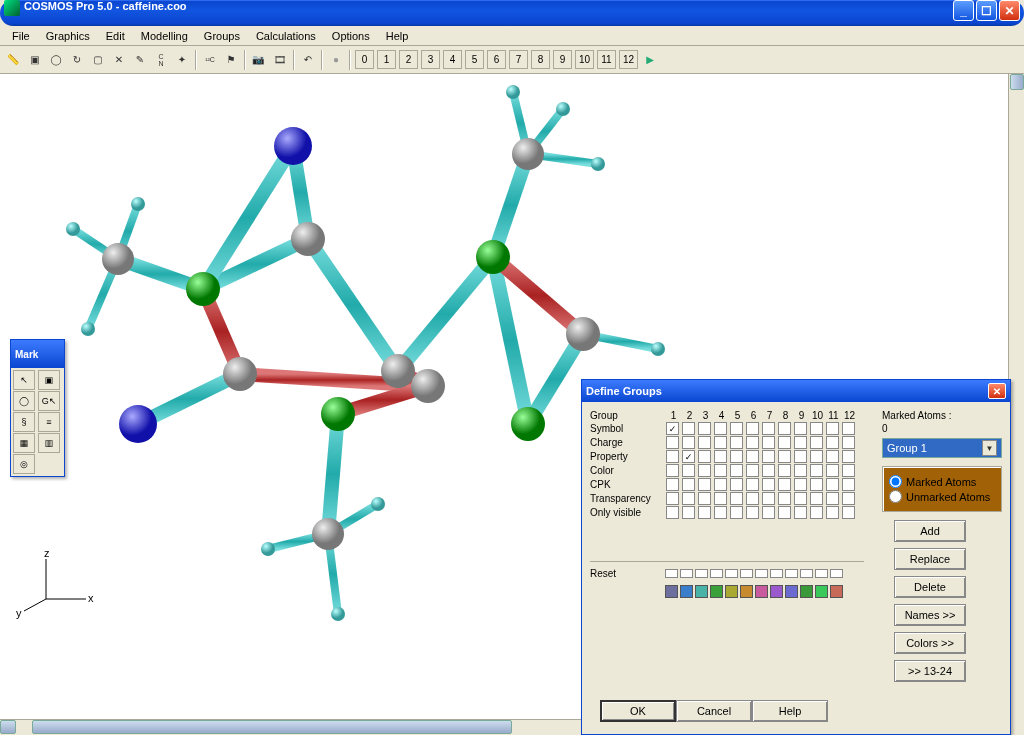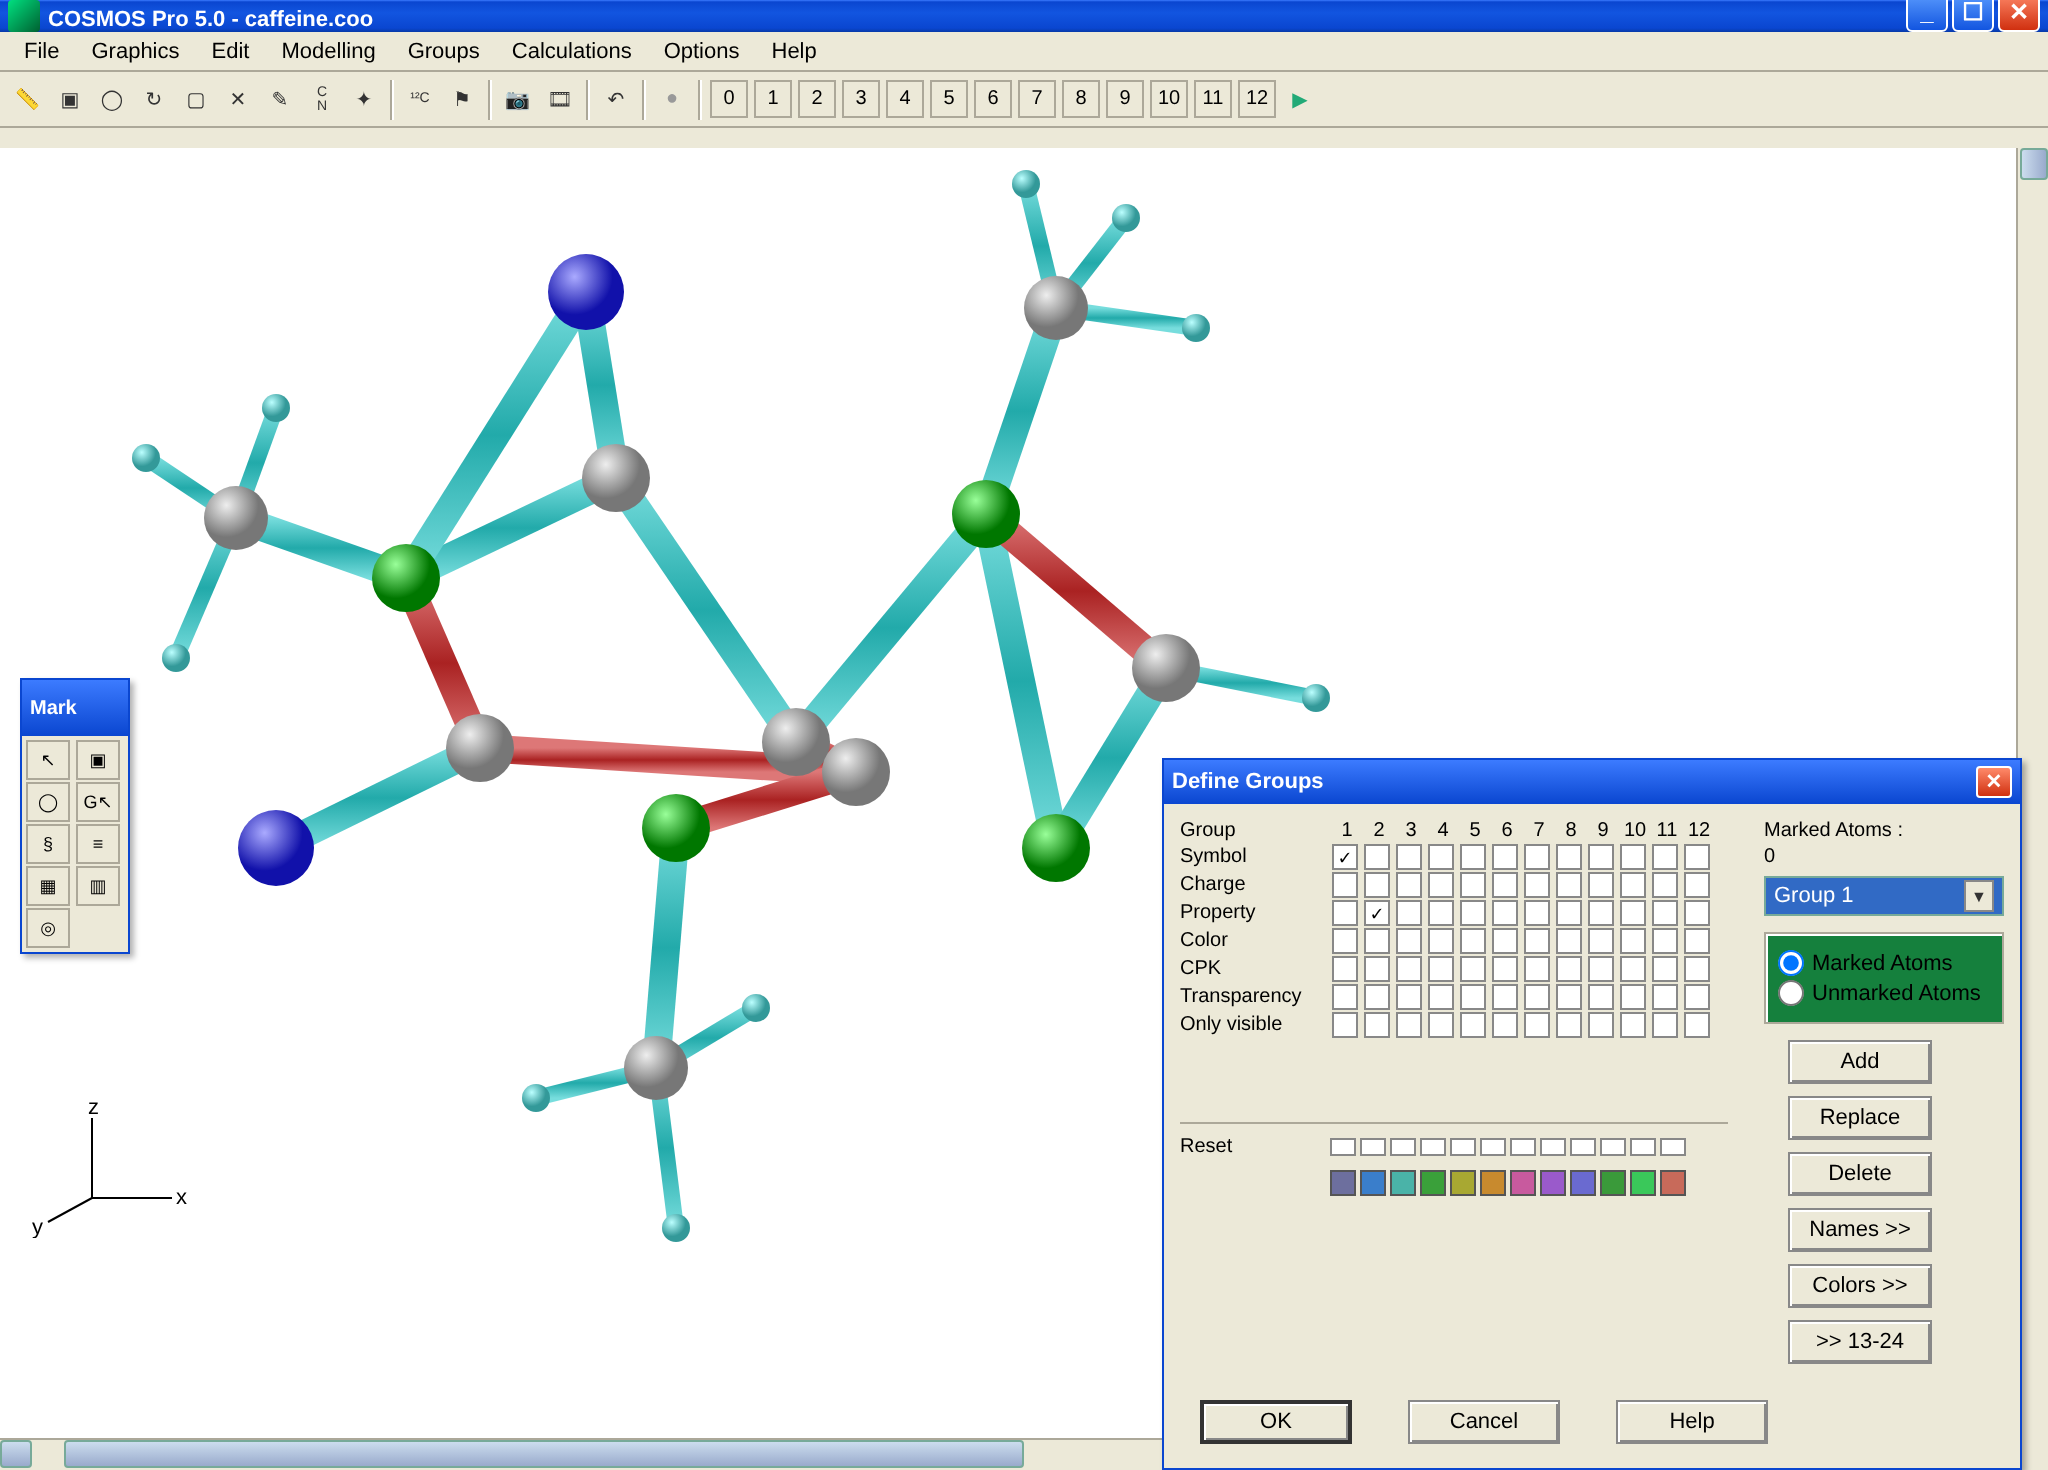--- a/index.html
+++ b/index.html
@@ -1,18 +1,18 @@
 <!DOCTYPE html>
 <html><head>
 <meta charset="utf-8">
 <style>
 * { box-sizing: border-box; margin: 0; padding: 0; font-family: Tahoma, sans-serif; font-size: 11px; }
 body { width: 1024px; height: 735px; background: #ece9d8; overflow: hidden; position: relative; }
 
-.titlebar { height: 16px; background: linear-gradient(to bottom, #3c7bff 0%, #0a46d0 6%, #1255e0 40%, #0a46d0 88%, #073aa8 100%); display: flex; align-items: flex-end; padding: 0 4px; color: white; font-weight: bold; }
+.titlebar { height: 26px; background: linear-gradient(to bottom, #3c7bff 0%, #0a46d0 6%, #1255e0 40%, #0a46d0 88%, #073aa8 100%); display: flex; align-items: flex-start; padding: 0 4px; color: white; font-weight: bold; border-radius: 13px; }
 .titlebar .icon { width: 16px; height: 16px; background: linear-gradient(135deg,#00e080,#006030); margin-right: 4px; border-radius: 2px; }
 .winbtns { margin-left: auto; display: flex; gap: 2px; }
 .winbtn { width: 21px; height: 21px; border: 1px solid #fff; border-radius: 3px; display: flex; align-items: center; justify-content: center; color: white; font-weight: bold; font-size: 12px; cursor: pointer; }
 .winbtn.min, .winbtn.max { background: linear-gradient(to bottom,#5c9dff,#1255e0); }
 .winbtn.close { background: linear-gradient(to bottom,#ff8a6a,#d03010); }
 
 .menubar { height: 20px; background: #ece9d8; border-bottom: 1px solid #aca899; display: flex; align-items: center; padding: 0 4px; }
 .menubar span { padding: 2px 8px; cursor: pointer; }
 
 .toolbar { height: 28px; background: #ece9d8; border-bottom: 1px solid #aca899; display: flex; align-items: center; padding: 2px 4px; gap: 1px; }
@@ -44,25 +44,25 @@
 .grouptable .chk { width: 13px; height: 13px; border: 1px solid #888; background: white; display:flex; align-items:center; justify-content:center; font-size:9px; cursor:pointer; }
 .reset-row { margin-top: 42px; border-top: 1px solid #aca899; padding-top: 6px; display:flex; align-items:center; }
 .reset-row .lbl { width: 75px; font-size:10px; }
 .reset-row .sw { width: 13px; height: 9px; background: white; border: 1px solid #888; margin-right: 2px; cursor:pointer; }
 .colorbar { margin-top: 6px; margin-left: 75px; display:flex; gap:2px; }
 .colorbar div { width: 13px; height: 13px; border: 1px solid #555; }
 .dlg .rightcol { width: 120px; }
 .dlg .rightcol .statlbl { font-size: 10px; margin-bottom: 2px; }
 .combo { width: 100%; height: 20px; background: #316ac5; color: white; border: 1px solid #7a9; display:flex; align-items:center; padding: 0 4px; cursor:pointer; margin: 4px 0 8px 0; justify-content:space-between; }
 .combo .arrow { width: 15px; height: 16px; background: #ece9d8; border: 1px solid #888; color:#333; display:flex; align-items:center; justify-content:center; font-size:8px; }
-.radiogrp { border: 1px solid #aca899; padding: 6px; margin-bottom: 8px; background:#15803d; box-shadow: inset 1px 1px 0 #fff; }
+.radiogrp { border: 1px solid #aca899; padding: 6px; margin-bottom: 8px; background:#a16207; box-shadow: inset 1px 1px 0 #fff; }
 .radiogrp label { display:flex; align-items:center; gap:4px; font-size:10px; margin: 2px 0; cursor:pointer; }
 .radiogrp input { margin:0; }
 .dlgbtn { width: 72px; height: 22px; border: 1px solid #888; background: #ece9d8; box-shadow: inset 1px 1px 0 #fff, inset -1px -1px 0 #888; font-size: 11px; cursor:pointer; margin-left: 12px; margin-bottom: 6px; display:block; }
-.bottomBtns { display:flex; gap: 28px; padding: 4px 18px 12px 18px; justify-content: flex-start; }
+.bottomBtns { display:flex; padding: 4px 18px 12px 18px; justify-content: flex-start; }
 .bottomBtns .dlgbtn { margin: 0; width: 76px; }
 
 .axes { position: absolute; left: 16px; bottom: 100px; width: 80px; height: 70px; font-size: 10px; pointer-events: none; }
 </style>
 </head>
 <body>
 
 <div class="titlebar">
   <div class="icon"></div>
   <span>COSMOS Pro 5.0 - caffeine.coo</span>

